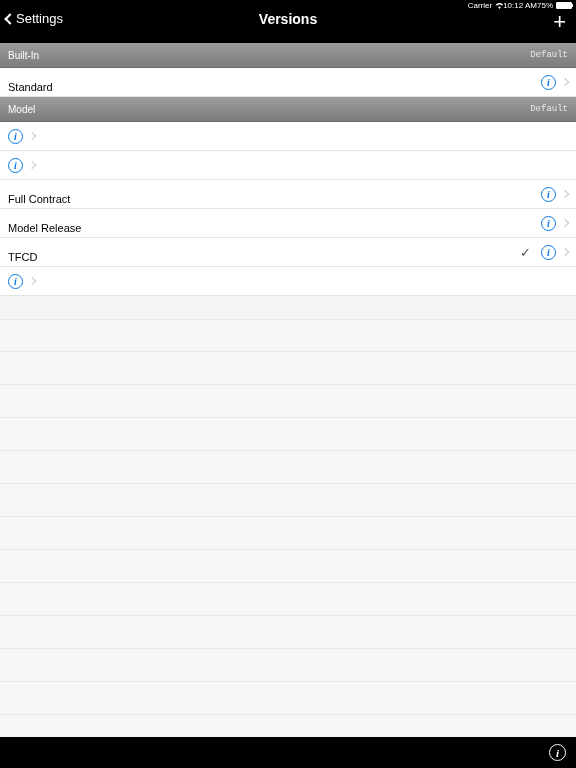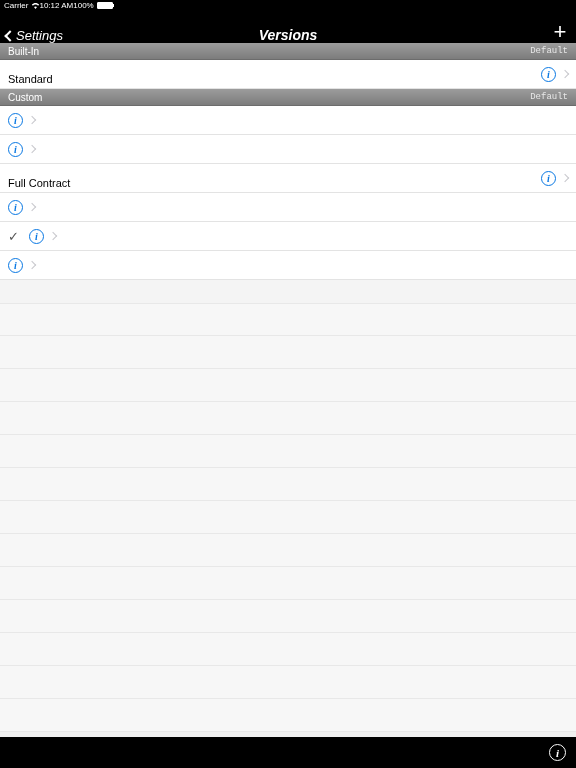--- a/index.html
+++ b/index.html
@@ -9,21 +9,21 @@
       font-family: -apple-system, "Helvetica Neue", Helvetica, Arial, sans-serif;
       background: #f0f0f0;
       overflow: hidden;
     }
     .status-bar {
       height: 11px;
       background: #000;
       color: #fff;
       display: flex;
       align-items: center;
-      justify-content: flex-start;
+      justify-content: flex-end;
       font-size: 8px;
       padding: 0 4px;
     }
     .status-left { display: flex; align-items: center; gap: 3px; }
     .status-right { display: flex; align-items: center; gap: 3px; }
     .wifi-icon { display: inline-block; width: 8px; height: 7px; }
     .battery-icon {
       display: inline-block;
       width: 16px;
       height: 7px;
@@ -39,24 +39,23 @@
       top: 1px;
       width: 1px;
       height: 3px;
       background: #fff;
     }
     .nav-bar {
       height: 32px;
       background: #000;
       color: #fff;
       display: flex;
-      align-items: flex-end;
+      align-items: flex-start;
       position: relative;
       padding: 0 6px;
-      font-style: italic;
     }
     .back-button {
       display: flex;
       align-items: center;
       font-size: 13px;
       cursor: pointer;
     }
     .chevron-left {
       display: inline-block;
       width: 8px;
@@ -82,21 +81,21 @@
       line-height: 1;
     }
     .section-header {
       height: 17px;
       background: linear-gradient(to bottom, #9c9c9c, #7c7c7c);
       color: #fff;
       font-size: 10px;
       display: flex;
       align-items: center;
       justify-content: space-between;
-      padding: 4px 8px;
+      padding: 12px 8px;
       border-bottom: 1px solid #6c6c6c;
       text-align: center;
     }
     .section-header-right {
       font-size: 9px;
       color: #e8e8e8;
       font-family: Liberation Mono, monospace;
     }
     .list {
       background: #fff;
@@ -194,21 +193,21 @@
   <div class="status-left">
     <span>Carrier</span>
     <span class="wifi-icon">
       <svg viewBox="0 0 12 9" width="9" height="7">
           <path d="M6 9L8 6.5C7.4 6 6.7 5.7 6 5.7S4.6 6 4 6.5L6 9zM2.5 4.7C3.5 3.8 4.7 3.3 6 3.3s2.5.5 3.5 1.4l1.4-1.6C9.5 1.8 7.8 1 6 1S2.5 1.8 1.1 3.1l1.4 1.6z" fill="#fff"></path>
         </svg>
     </span>
   </div>
   <span>10:12 AM</span>
   <div class="status-right">
-    <span>100%</span>
+    <span>75%</span>
     <span class="battery-icon"></span>
   </div>
 </div>
 
 <div class="nav-bar">
   <div class="back-button">
     <span class="chevron-left"></span>
     <span>Settings</span>
   </div>
   <div class="nav-title">Versions</div>
@@ -223,42 +222,44 @@
   </div>
   <div class="list">
     <div class="row">
       <span class="row-label">Standard</span>
       <span class="info-icon">i</span>
       <span class="disclosure"></span>
     </div>
   </div>
 
   <div class="section-header">
-    <span>Custom</span>
+    <span>Model</span>
     <span class="section-header-right">Default</span>
   </div>
   <div class="list">
     <div class="row">
       <span class="info-icon">i</span>
       <span class="disclosure"></span>
     </div>
     <div class="row">
       <span class="info-icon">i</span>
       <span class="disclosure"></span>
     </div>
     <div class="row">
       <span class="row-label">Full Contract</span>
       <span class="info-icon">i</span>
       <span class="disclosure"></span>
     </div>
     <div class="row">
-      <span class="info-icon">i</span>
-      <span class="disclosure"></span>
-    </div>
-    <div class="row">
+      <span class="row-label">Model Release</span>
+      <span class="info-icon">i</span>
+      <span class="disclosure"></span>
+    </div>
+    <div class="row">
+      <span class="row-label">TFCD</span>
       <span class="checkmark">✓</span>
       <span class="info-icon">i</span>
       <span class="disclosure"></span>
     </div>
     <div class="row">
       <span class="info-icon">i</span>
       <span class="disclosure"></span>
     </div>
   </div>
 

